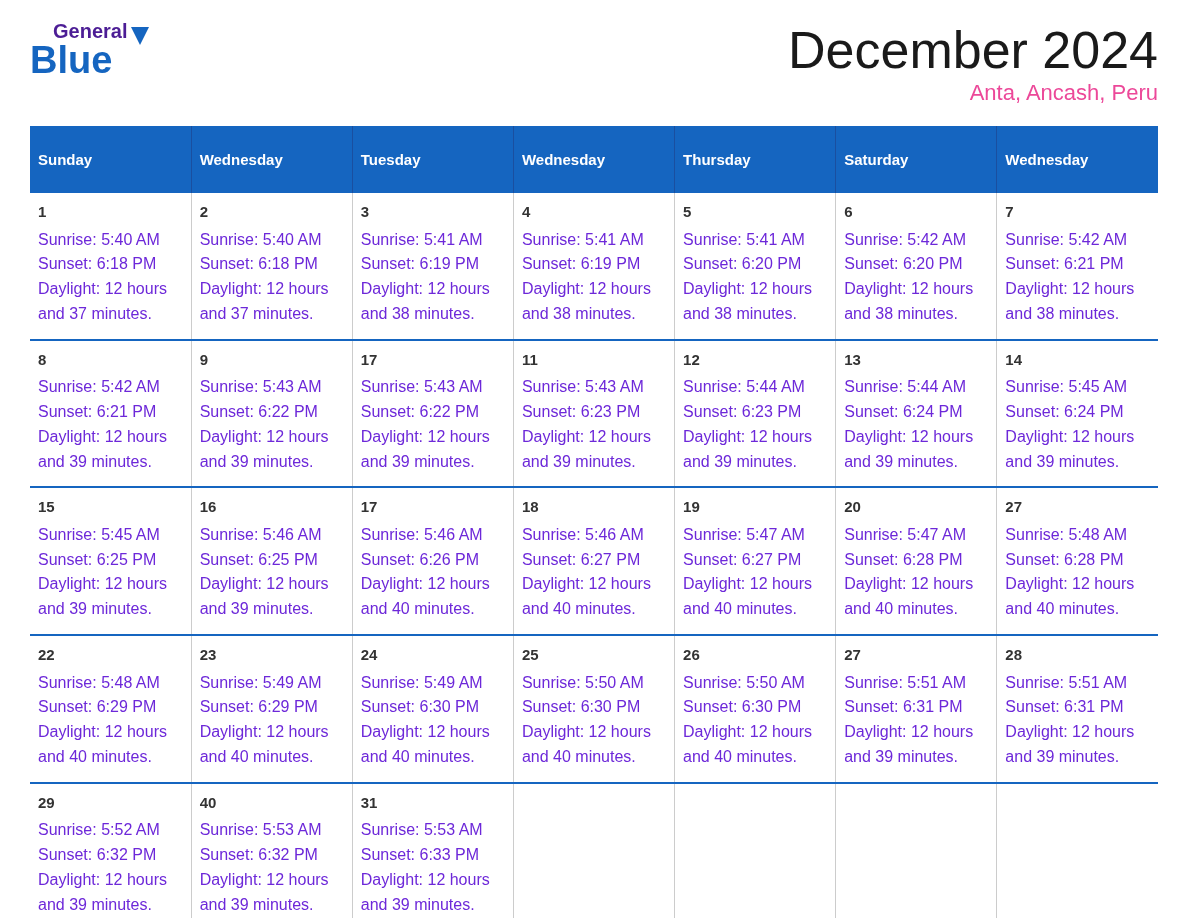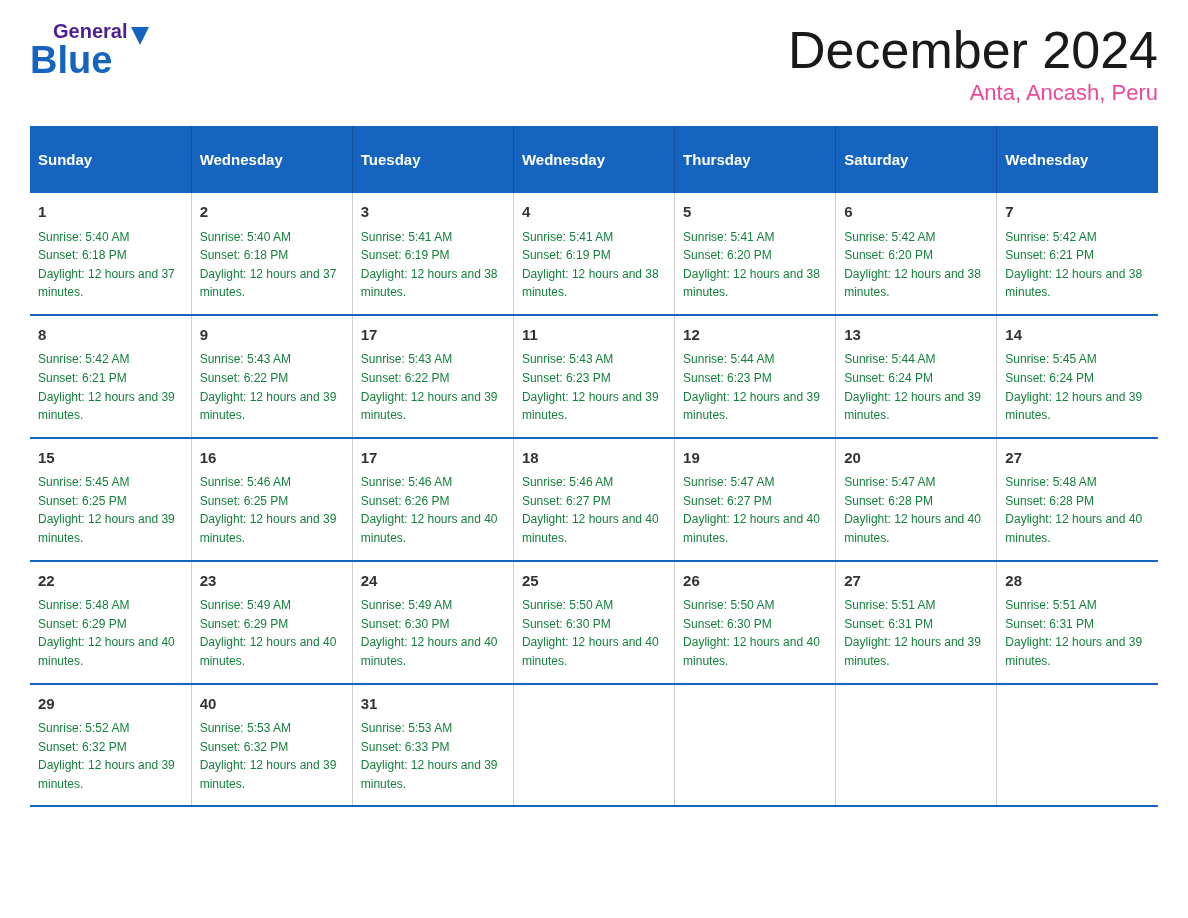--- a/index.html
+++ b/index.html
@@ -55,22 +55,22 @@
       line-height: 1.5;
     }
     tbody tr td:last-child { border-right: none; }
     tbody tr td .day-num {
       font-size: 15px;
       font-weight: bold;
       display: block;
       margin-bottom: 4px;
     }
     tbody tr td .day-info {
-      font-size: 12px;
-      color: #15803d;
+      font-size: 16px;
+      color: #6d28d9;
       line-height: 1.55;
     }
     tbody tr td.empty {
       background: #fff;
     }
     .logo-container {
       display: flex;
       flex-direction: column;
     }
     .logo-row1 {

